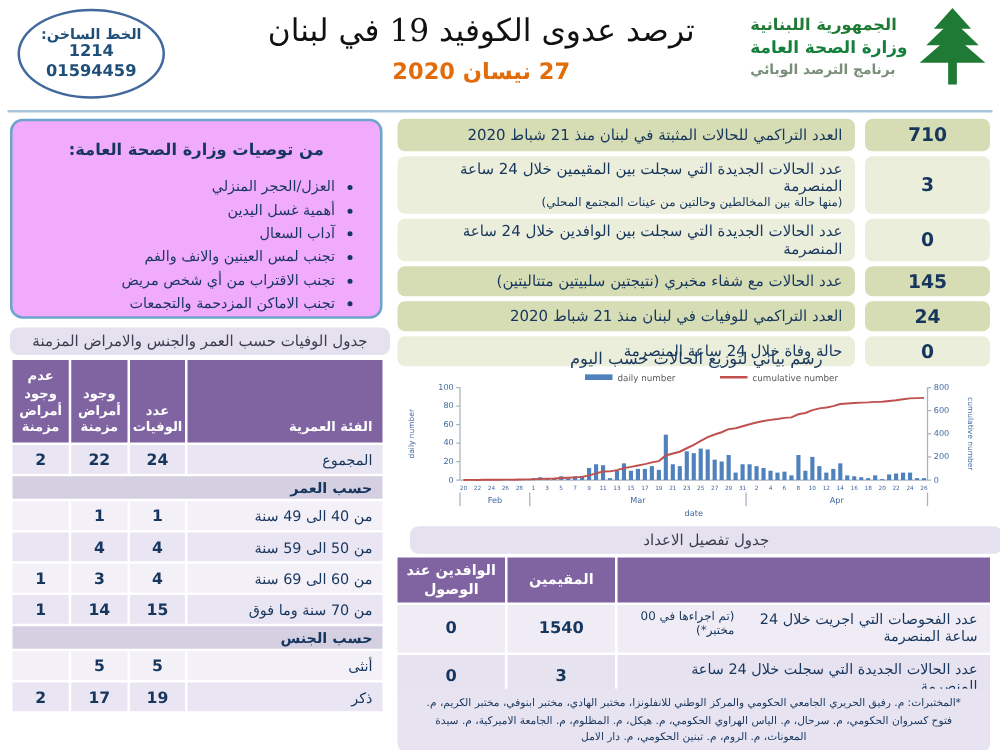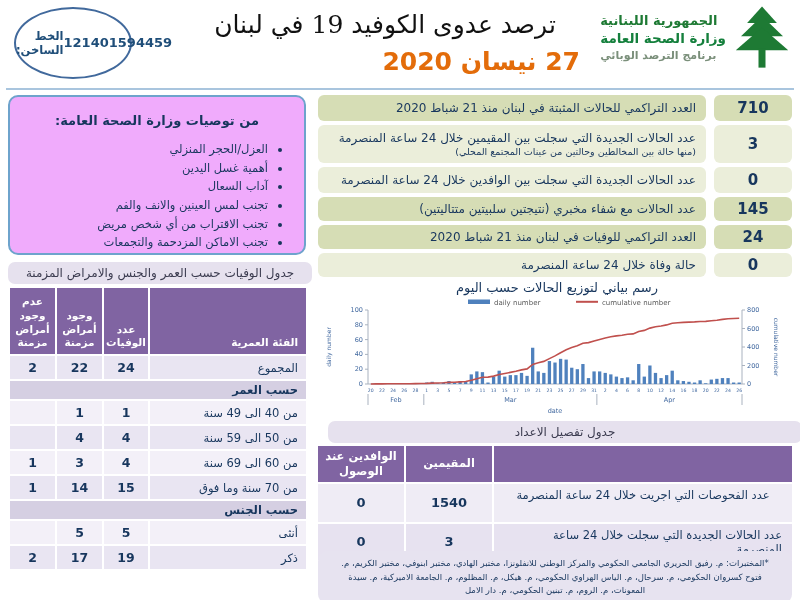--- a/index.html
+++ b/index.html
@@ -2,27 +2,27 @@
 <html><head>
 <meta charset="utf-8">
 <style>
   * { margin:0; padding:0; box-sizing:border-box; }
   html,body { background:#fff; }
   body { font-family:"DejaVu Sans", sans-serif; }
   #root { position:relative; width:800px; height:600px; background:#fff; overflow:hidden; }
 
   
   .hotline { position:absolute; left:14px; top:7px; width:118px; height:72px;
-    border:2.5px solid #41699c; border-radius:50%; display:flex; 
-    align-items:center; color:#1f4e79; }
+    border:2.5px solid #41699c; border-radius:50%; display:flex; flex-direction:column;
+    align-items:center; justify-content:center; color:#1f4e79; }
   .hl-label { font-size:11.5px; font-weight:bold; }
   .hl-num { font-size:13px; font-weight:bold; line-height:1.25; }
   .title-block { position:absolute; left:190px; top:10px; width:390px; text-align:center; }
   .main-title { font-family:"DejaVu Serif","DejaVu Sans",serif; font-size:25px; color:#111; }
-  .report-date { font-size:25px; font-weight:bold; color:#e36c0a; margin-top:8px;text-align:right; }
+  .report-date { font-size:18px; font-weight:bold; color:#e36c0a; margin-top:8px; }
   .logo { position:absolute; right:10px; top:4px; display:flex; direction:rtl; align-items:center; gap:8px; }
   .logo-text { text-align:left; }
   .lt1 { color:#1e7a34; font-weight:bold; font-size:13px; }
   .lt2 { color:#15803d; font-weight:bold; font-size:13.5px; margin-top:2px; }
   .lt3 { color:#7a8f7a; font-weight:bold; font-size:11px; margin-top:3px; }
   .header-rule { position:absolute; left:6px; right:6px; top:88px; border-top:2px solid #a9c5de; }
 
   
   .reco { position:absolute; left:8px; top:95px; width:298px; height:160px;
     background:#f0abfc; border:2px solid #6ea3cc; border-radius:10px; padding:10px 16px; }
@@ -42,21 +42,21 @@
   .dc-val { display:flex; align-items:center; justify-content:center; font-size:12.5px; font-weight:bold; color:#17365d; }
   .band-a { background:#e9e5f2; }
   .band-b { background:#f3f0f8; }
 
   
   .stats { position:absolute; left:318px; top:95px; width:474px; display:flex; flex-direction:column; gap:4px; }
   .stat-row { display:flex; gap:8px; }
   .stat-label { flex:1; border-radius:6px; padding:3px 10px; direction:rtl; text-align:right;
     display:flex; flex-direction:column; justify-content:center; font-size:12px; color:#17365d; }
   .stat-note { font-size:9.5px; margin-top:1px; }
-  .stat-value { width:78px; border-radius:6px; display:flex; align-items:center; justify-content:center;
+  .stat-value { width:100px; border-radius:6px; display:flex; align-items:center; justify-content:center;
     font-size:15px; font-weight:bold; color:#17365d; }
   .tone-dark { background:#d6ddb5; }
   .tone-light { background:#ebeeda; }
   .h26 .stat-label,.h26 .stat-value{min-height:26px} .h38 .stat-label,.h38 .stat-value{min-height:38px}
   .h24 .stat-label,.h24 .stat-value{min-height:24px}
 
   
   .chart-block { position:absolute; left:322px; top:280px; width:470px; }
   .chart-title { text-align:center; font-size:13px; color:#17365d; margin-bottom:1px; }
 
@@ -354,20 +354,21 @@
   </div>
 
   <div class="details-title">جدول تفصيل الاعداد</div>
   <div class="details-table">
     <div class="pt-h"></div>
     <div class="pt-h">المقيمين</div>
     <div class="pt-h">الوافدين عند الوصول</div>
 
     <div class="pt-label prow-a">
       <span>عدد الفحوصات التي اجريت خلال 24 ساعة المنصرمة</span>
+      <span class="pt-note">(تم اجراءها في 00 مختبر*)</span>
     </div>
     <div class="pt-val prow-a">1540</div>
     <div class="pt-val prow-a">0</div>
 
     <div class="pt-label prow-b">
       <span>عدد الحالات الجديدة التي سجلت خلال 24 ساعة المنصرمة</span>
     </div>
     <div class="pt-val prow-b">3</div>
     <div class="pt-val prow-b">0</div>
   </div>

